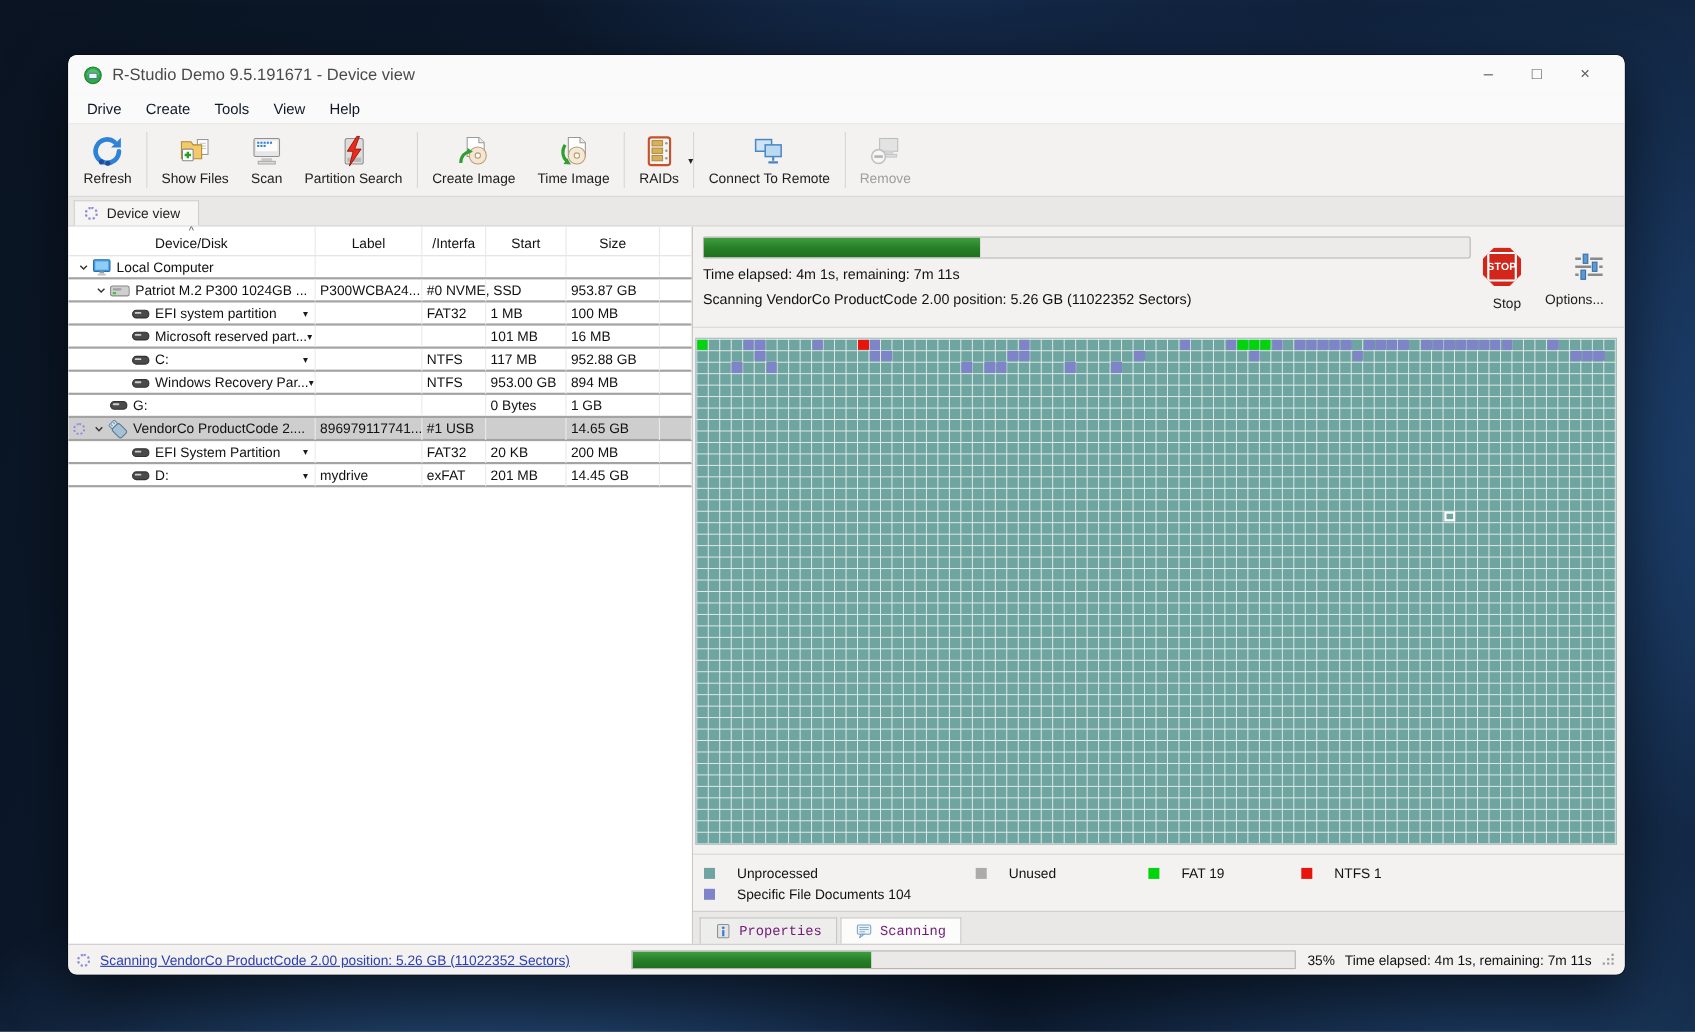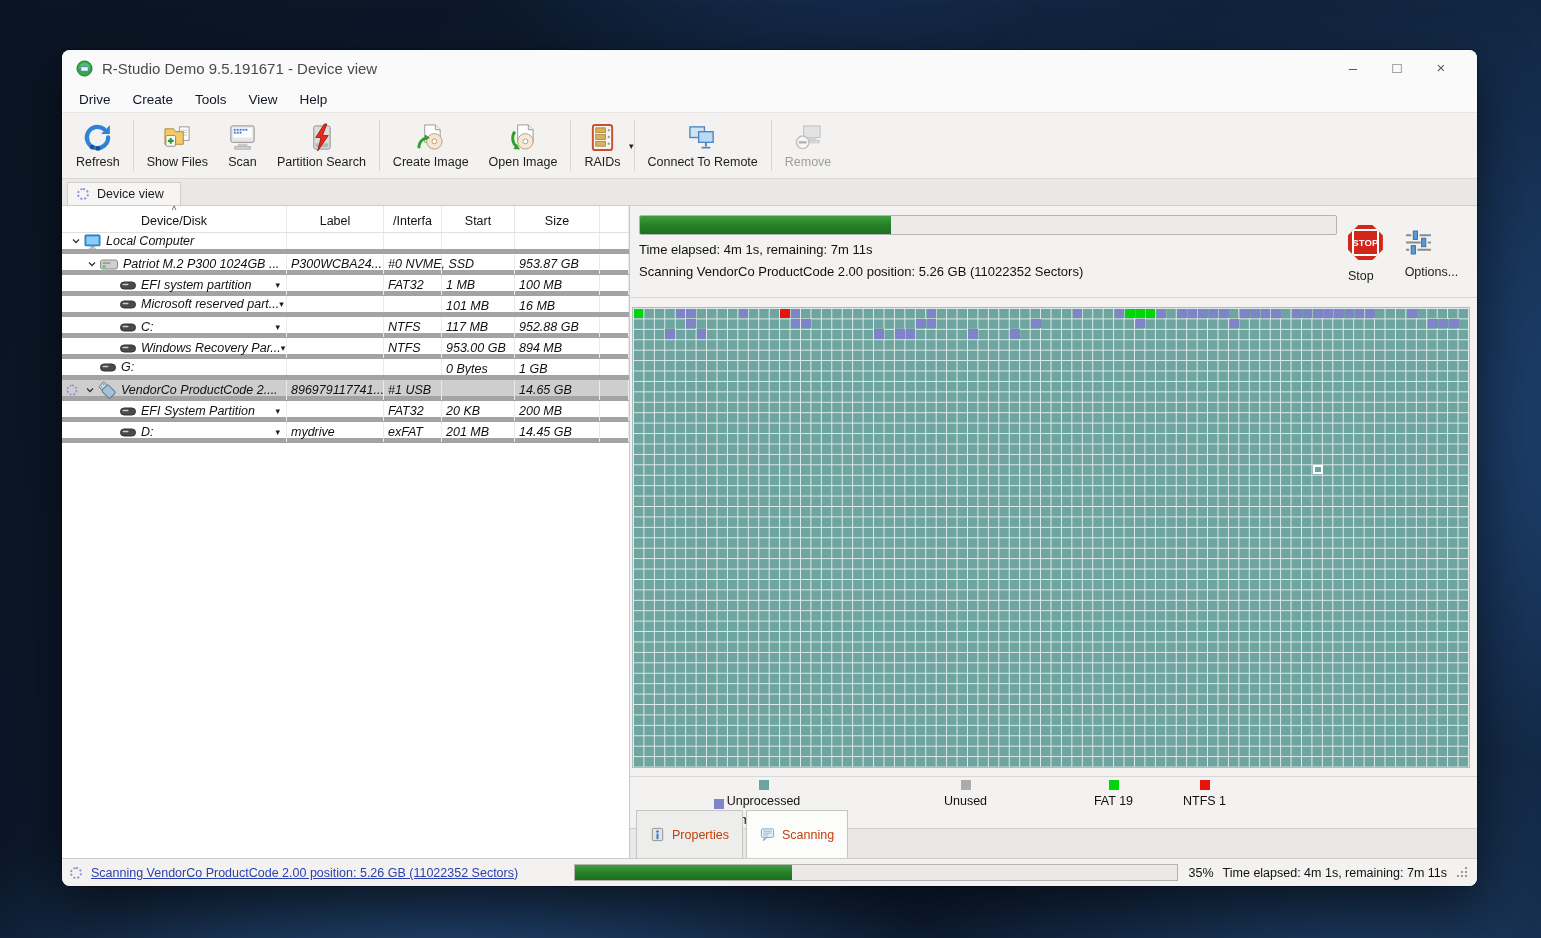--- a/index.html
+++ b/index.html
@@ -41,59 +41,59 @@
   .tabstrip { height:27px; flex:0 0 27px; background:#e9e8e7; display:flex; align-items:flex-end; padding-left:5px; border-bottom:1px solid #cfcecd; }
   .view-tab { display:flex; align-items:center; gap:8px; padding:4px 16px 4px 9px; background:#f6f5f4; border:1px solid #cfcecd; border-bottom:none; font-size:12.5px; color:#1d1d1d; }
   .spinner { width:12px; height:12px; border-radius:50%; border:2px dotted #8c8cd8; display:inline-block; flex:0 0 12px; }
   
   .main { flex:1; display:flex; min-height:0; }
   .left-panel { width:568px; flex:0 0 568px; background:#fff; border-right:1px solid #c9c8c7; display:flex; flex-direction:column; }
   .tree-header { display:grid; grid-template-columns:225px 97px 58px 73px 85px 1fr; height:27px; flex:0 0 27px; border-bottom:1px solid #e0e0e0; }
   .th { position:relative; display:flex; align-items:flex-end; justify-content:center; padding-bottom:4px; border-right:1px solid #e8e8e8; font-size:12.5px; color:#111; }
   .sort-caret { position:absolute; top:1px; left:50%; transform:translateX(-50%); font-size:10px; color:#555; line-height:8px; }
   .tree-rows { flex:1; overflow:hidden; }
-  .row { display:grid; grid-template-columns:225px 97px 58px 73px 85px 1fr; height:21px; line-height:20px; border-bottom:5px solid #a3a3a3; font-size:12.5px; color:#111;font-style:italic; }
+  .row { display:grid; grid-template-columns:225px 97px 58px 73px 85px 1fr; height:21px; line-height:20px; border-bottom:2px solid #a3a3a3; font-size:12.5px; color:#111; }
   .row.selected { background:#cecece; }
   .cell { padding:0 4px; border-right:1px solid #eaeaea; white-space:nowrap; overflow:hidden; }
   .cell.fs { overflow:visible; }
   .name-cell { display:flex; align-items:center; padding:0 3px 0 2px; border-right:1px solid #eaeaea; white-space:nowrap; overflow:hidden; }
   .sp { flex:0 0 auto; }
   .chev { width:16px; flex:0 0 16px; display:flex; justify-content:center; align-items:center; }
   .chev svg { width:10px; height:10px; }
   .tree-icon { margin-right:5px; display:flex; align-items:center; flex:0 0 auto; }
   .row-spinner { margin-right:4px; transform:scale(.92); }
   .dd-arrow { margin-left:auto; font-size:9px; color:#1a1a1a; padding-right:3px; flex:0 0 auto; }
   
   .right-panel { flex:1; display:flex; flex-direction:column; background:#f3f2f1; min-width:0; }
   .scan-info { height:92px; flex:0 0 92px; display:flex; padding:9px 8px 4px 9px; border-bottom:1px solid #d8d7d6; }
   .scan-info-left { flex:1; min-width:0; }
   .scan-progress { height:20px; border:1px solid #b5b4b3; background:#ecebea; border-radius:2px; overflow:hidden; }
   .scan-progress .fill, .status-progress .fill { height:100%; background:linear-gradient(#3f9e3f,#267e26 55%,#1e701e); }
   .scan-line { font-size:13px; color:#111; margin-top:7px; white-space:nowrap; overflow:hidden; }
   .scan-info-right { width:132px; flex:0 0 132px; display:flex; align-items:center; justify-content:space-around; }
-  .stop-btn,.options-btn { display:flex; flex-direction:column; align-items:flex-start; gap:9px; }
+  .stop-btn,.options-btn { display:flex; flex-direction:column; align-items:flex-end; gap:9px; }
   .stop-octagon { width:35px; height:35px; background:#d3261b;
     clip-path:polygon(30% 0,70% 0,100% 30%,100% 70%,70% 100%,30% 100%,0 70%,0 30%);
     box-shadow:inset 0 0 0 4px #d3261b, inset 0 0 0 6px #fff;
     color:#fff; font-size:9.5px; font-weight:bold; letter-spacing:.2px;
     display:flex; align-items:center; justify-content:center; }
   .opt-icon svg { width:27px; height:27px; display:block; }
   .btn-caption { font-size:12.5px; color:#1d1d1d; }
   .grid-wrap { flex:1; min-height:0; display:flex; align-items:center; padding:0 3px; }
   .scan-grid { position:relative; width:836px; height:459px; outline:1px solid #a9bdbb; }
   .sc { position:absolute; }
   
   .legend { height:52px; flex:0 0 52px; border-top:1px solid #d8d7d6; padding:7px 10px 2px; }
   .lg-row { display:flex; align-items:center; height:19px; }
-  .lg-item { display:flex; align-items:center; gap:4px; font-size:12.5px; color:#111;flex-direction:column; }
+  .lg-item { display:flex; align-items:center; gap:20px; font-size:12.5px; color:#111; }
   .lg-row1 .lg-item:nth-child(1){ width:247px; } .lg-row1 .lg-item:nth-child(2){ width:157px; } .lg-row1 .lg-item:nth-child(3){ width:139px; }
   .sw { width:10px; height:10px; flex:0 0 10px; }
   
   .bottom-tabs { height:30px; flex:0 0 30px; background:#e9e8e7; border-top:1px solid #cfcecd; display:flex; align-items:flex-end; padding-left:6px; gap:3px; }
-  .b-tab { display:flex; align-items:center; gap:7px; font-size:12.5px; color:#c2410c; padding:16px 13px; background:#ededec; border:1px solid #c6c5c4; border-bottom:none; }
+  .b-tab { display:flex; align-items:center; gap:7px; font-size:12.5px; color:#701a75; padding:4px 13px; background:#ededec; border:1px solid #c6c5c4; border-bottom:none;font-family:Liberation Mono, monospace; }
   .b-tab.active { background:#fcfcfb; }
   .b-tab svg { width:15px; height:15px; display:block; }
   
   .statusbar { height:28px; flex:0 0 28px; background:#f3f2f1; border-top:1px solid #cfcecd; display:flex; align-items:center; padding:0 8px; gap:9px; font-size:12.5px; color:#111; }
   .status-link { color:#2b3faf; text-decoration:underline; width:474px; flex:0 0 474px; white-space:nowrap; overflow:hidden; }
   .status-progress { flex:1; height:17px; border:1px solid #b5b4b3; background:#eae9e8; overflow:hidden; }
   .status-pct { padding-left:2px; }
   .status-time { white-space:nowrap; }
   .grip { display:flex; align-items:flex-end; }
 </style>
@@ -200,21 +200,21 @@
         <span class="tb-icon">
           <svg viewBox="0 0 30 30">
             <path d="M10 2h11l5 5v13H10z" fill="#fff" stroke="#999"></path>
             <path d="M21 2v5h5" fill="#eee" stroke="#999"></path>
             <circle cx="18" cy="19" r="8" fill="#f2ead8" stroke="#c09a6a"></circle>
             <circle cx="18" cy="19" r="2.5" fill="#fff" stroke="#c09a6a"></circle>
             <path d="M7 9c-3.5 5-2.5 12 1.5 15" fill="none" stroke="#2fa02f" stroke-width="3"></path>
             <path d="M5.5 27l7 .5-3.5-6z" fill="#2fa02f"></path>
           </svg>
         </span>
-        <span class="tb-label">Open Image</span>
+        <span class="tb-label">Time Image</span>
       </div>
       <div class="tb-sep"></div>
       <div class="tb-btn">
         <span class="tb-icon">
           <svg viewBox="0 0 30 30">
             <rect x="5" y="2" width="20" height="26" rx="2.5" fill="#f5f5f5" stroke="#c8502a" stroke-width="2"></rect>
             <g fill="#d8b05c" stroke="#a88030" stroke-width="0.8">
               <rect x="8" y="5" width="10" height="5"></rect>
               <rect x="8" y="12" width="10" height="5"></rect>
               <rect x="8" y="19" width="10" height="5"></rect>

